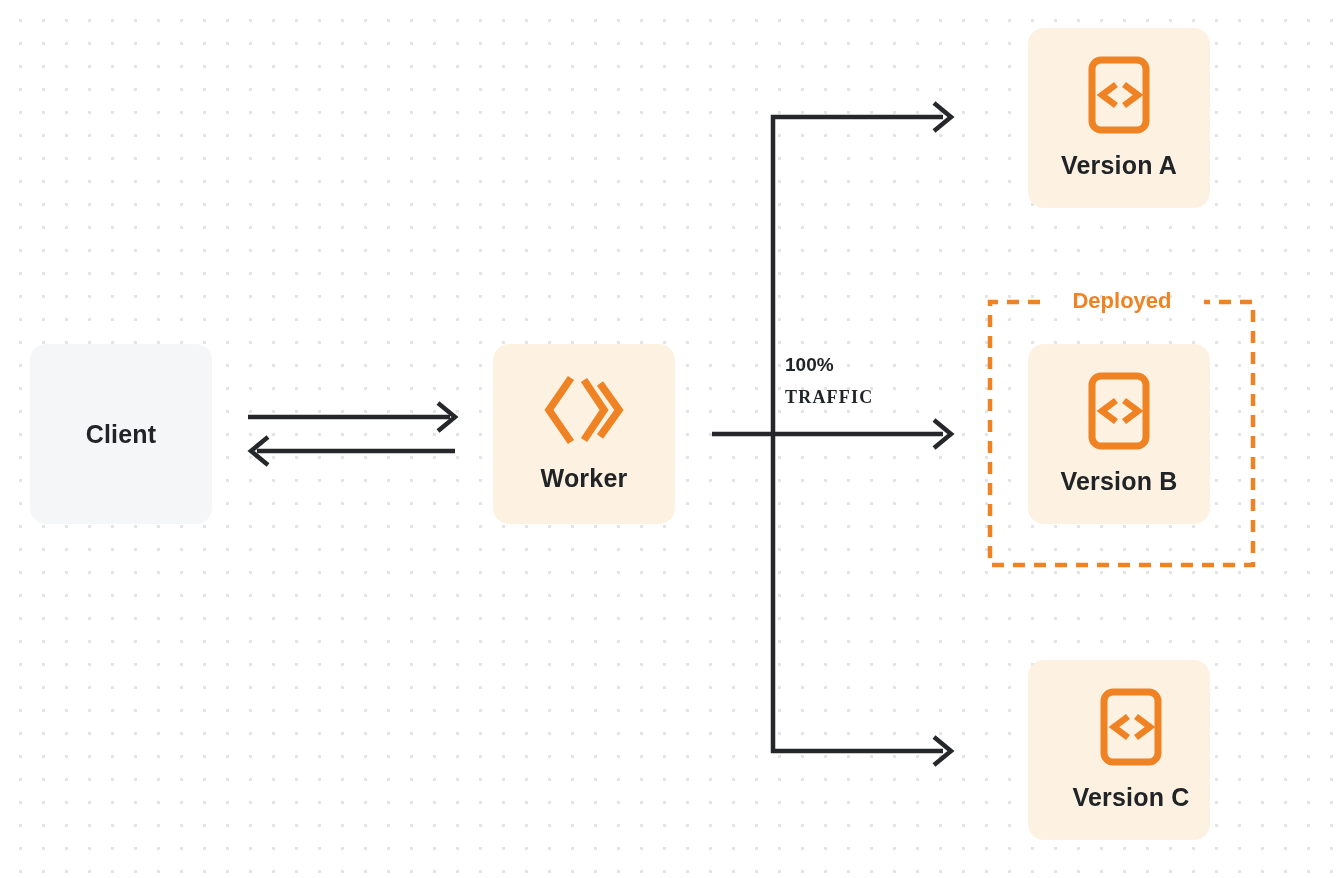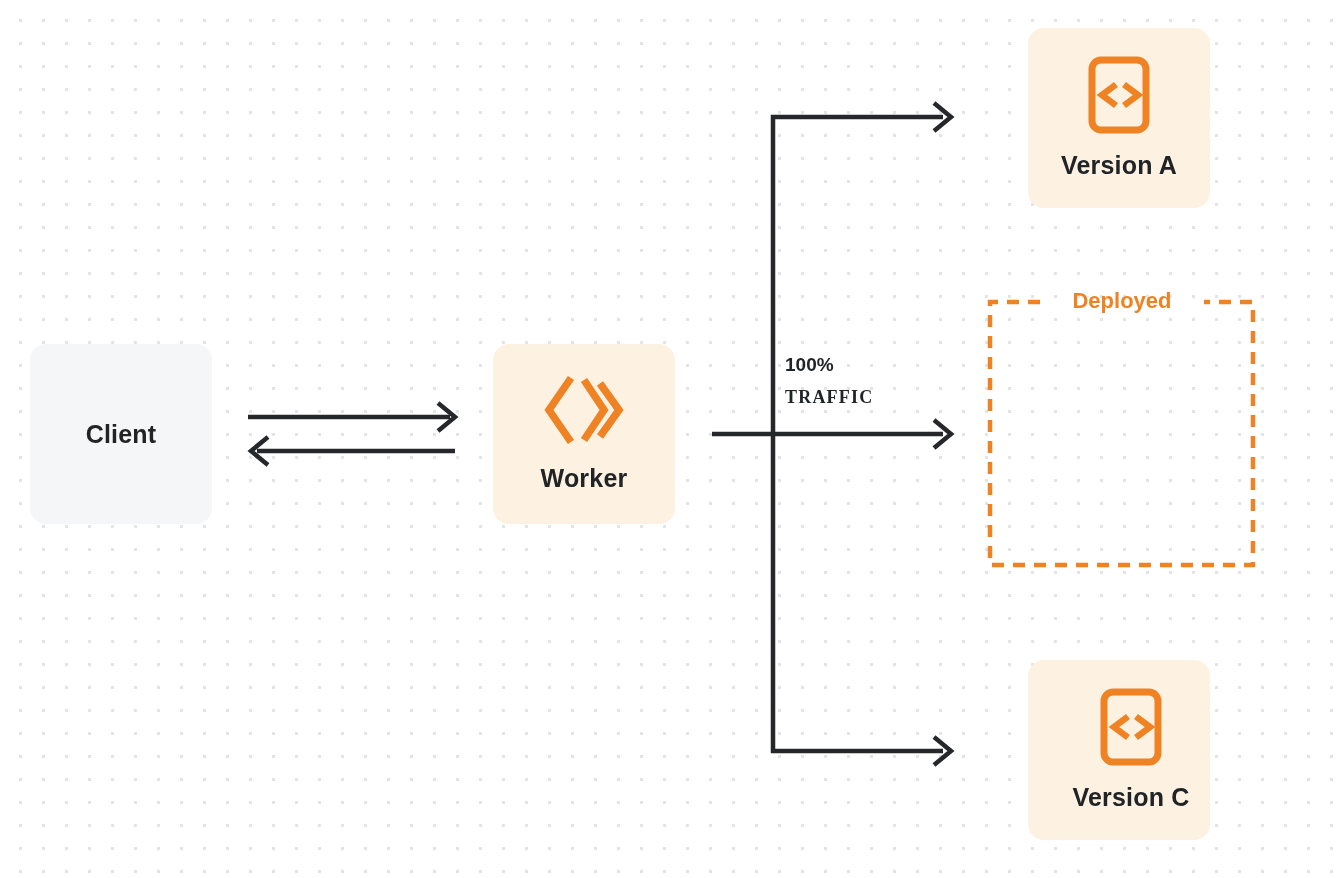--- a/index.html
+++ b/index.html
@@ -129,20 +129,28 @@
 
   <div class="box version version-a">
     <svg width="62" height="78" viewBox="0 0 62 78" fill="none" xmlns="http://www.w3.org/2000/svg">
       <rect x="4" y="4" width="54" height="70" rx="9" stroke="#ef8222" stroke-width="7"></rect>
       <path d="M28 28.5 L14 39 L28 49.5" stroke="#ef8222" stroke-width="6.5" stroke-linejoin="miter"></path>
       <path d="M36 28.5 L50 39 L36 49.5" stroke="#ef8222" stroke-width="6.5" stroke-linejoin="miter"></path>
     </svg>
     <span class="label">Version A</span>
   </div>
 
+  <div class="box version version-b">
+    <svg width="62" height="78" viewBox="0 0 62 78" fill="none" xmlns="http://www.w3.org/2000/svg">
+      <rect x="4" y="4" width="54" height="70" rx="9" stroke="#ef8222" stroke-width="7"></rect>
+      <path d="M28 28.5 L14 39 L28 49.5" stroke="#ef8222" stroke-width="6.5" stroke-linejoin="miter"></path>
+      <path d="M36 28.5 L50 39 L36 49.5" stroke="#ef8222" stroke-width="6.5" stroke-linejoin="miter"></path>
+    </svg>
+    <span class="label">Version B</span>
+  </div>
 
   <div class="box version version-c">
     <svg width="62" height="78" viewBox="0 0 62 78" fill="none" xmlns="http://www.w3.org/2000/svg">
       <rect x="4" y="4" width="54" height="70" rx="9" stroke="#ef8222" stroke-width="7"></rect>
       <path d="M28 28.5 L14 39 L28 49.5" stroke="#ef8222" stroke-width="6.5" stroke-linejoin="miter"></path>
       <path d="M36 28.5 L50 39 L36 49.5" stroke="#ef8222" stroke-width="6.5" stroke-linejoin="miter"></path>
     </svg>
     <span class="label">Version C</span>
   </div>
 

